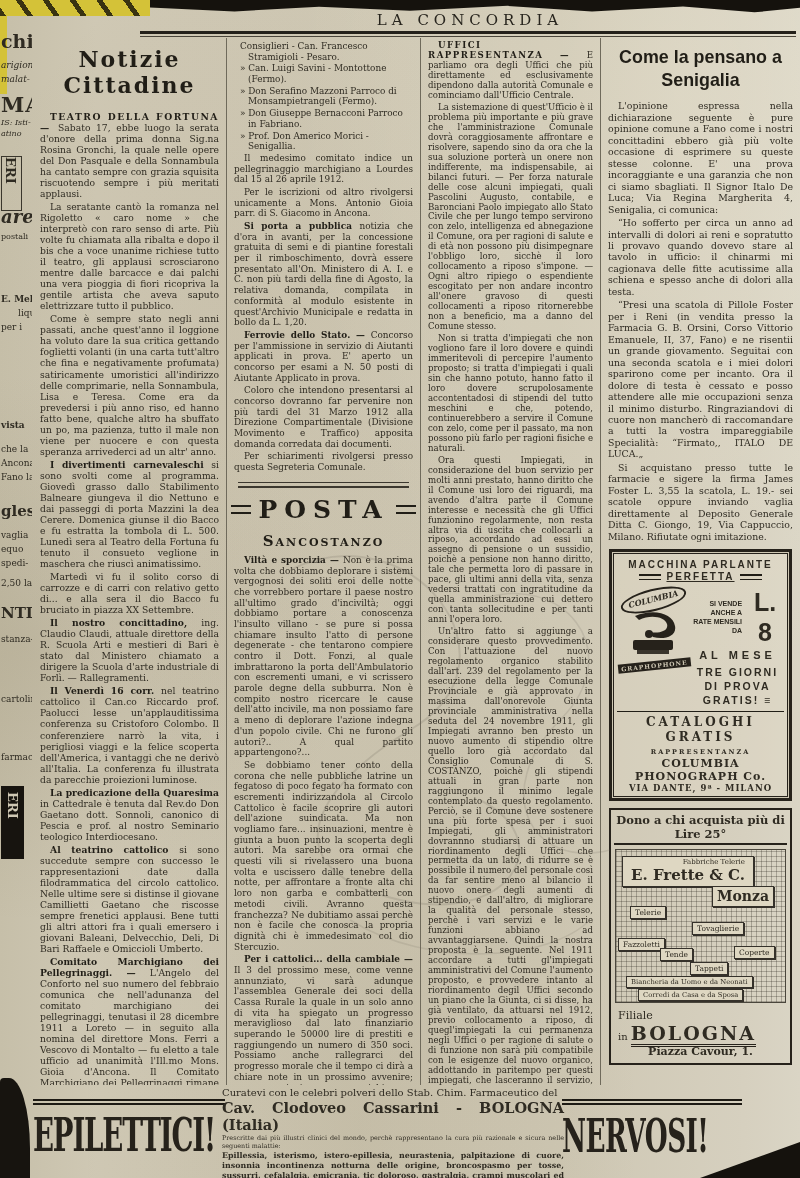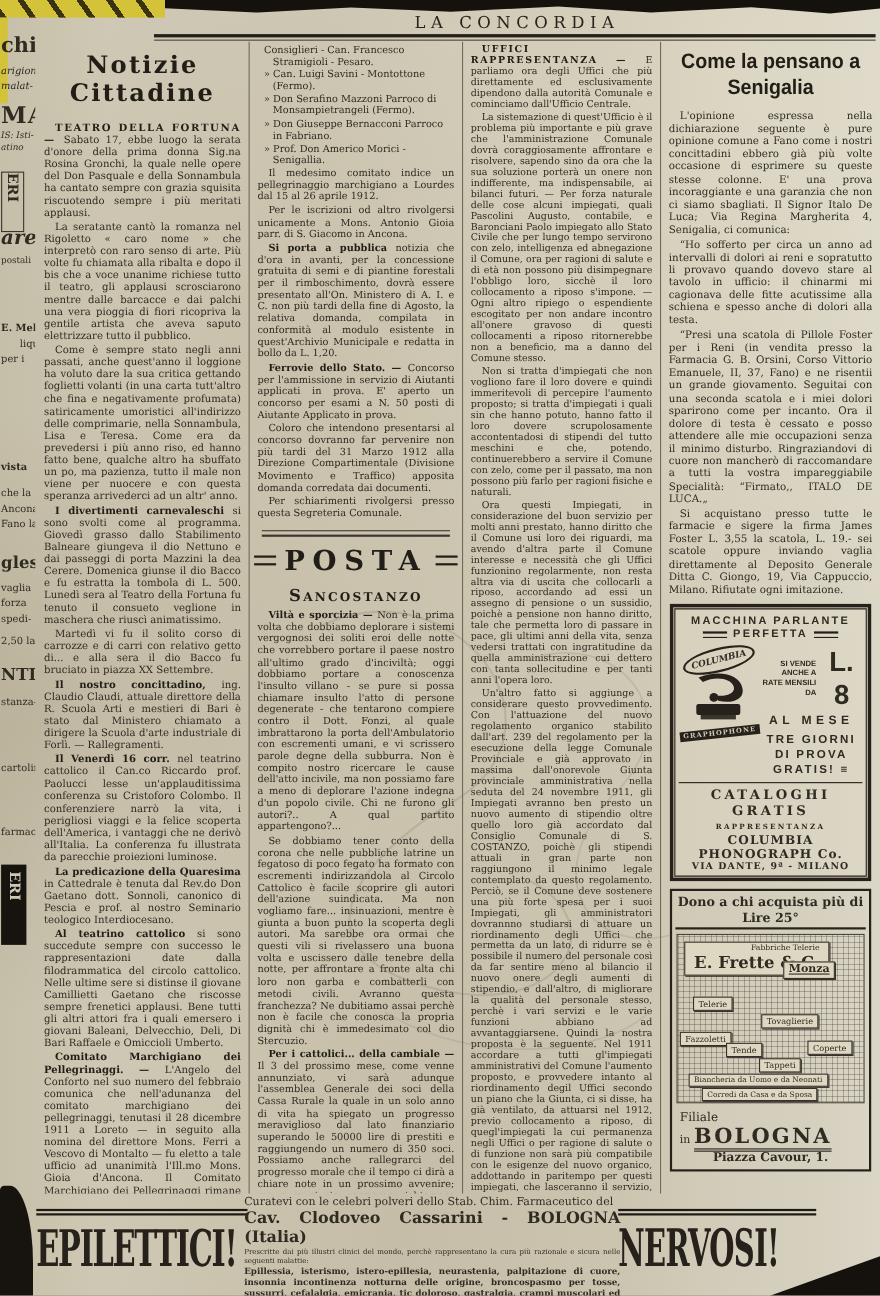--- a/index.html
+++ b/index.html
@@ -69,21 +69,21 @@
   .drule{border-top:1px solid #3c382f;border-bottom:2px solid #3c382f;height:3px;margin:9px 4px 7px;}
   .posta{display:flex;align-items:center;justify-content:center;gap:7px;margin:4px 0 7px;}
   .posta .bars{flex:0 0 20px;border-top:2px solid #211e17;border-bottom:2px solid #211e17;height:5px;}
   .posta .word{font-size:25px;font-weight:bold;letter-spacing:7px;color:#211e17;}
   .sanc-title{text-align:center;font-variant:small-caps;font-weight:bold;font-size:15px;letter-spacing:2px;margin:2px 0 5px;color:#211e17;}
   .headline{font-family:"Liberation Sans",sans-serif;font-weight:bold;font-size:19px;text-align:center;margin:4px 0 9px;color:#211e17;transform:scaleX(.94);}
   
   .cadbox{border:3px solid #26221b;box-shadow:0 0 0 1px #cfc8b4 inset,0 0 0 2px #26221b inset;margin:7px 1px;padding:6px 5px 4px;background:rgba(230,224,205,.25);}
   .cname{font-family:"Liberation Sans",sans-serif;font-weight:bold;font-size:22px;text-align:center;letter-spacing:1px;color:#211e17;}
   .csub{text-align:center;font-size:10px;font-weight:bold;letter-spacing:2px;font-family:"Liberation Sans",sans-serif;margin-top:1px;}
-  .csub2{display:flex;align-items:center;justify-content:center;gap:5px;font-size:10px;font-weight:bold;letter-spacing:2px;font-family:"Liberation Sans",sans-serif;}
+  .csub2{display:flex;align-items:center;justify-content:center;gap:5px;font-size:10px;font-weight:bold;letter-spacing:2px;font-family:"Liberation Sans",sans-serif;text-decoration:underline;}
   .csub2 .bars{flex:0 0 22px;border-top:2px solid #211e17;border-bottom:1px solid #211e17;height:3px;}
   .cmid{display:flex;margin-top:3px;}
   .clogo{width:74px;text-align:center;}
   .cbadge{display:inline-block;border:2px solid #26221b;border-radius:50%;padding:4px 6px;font-size:8px;font-weight:bold;font-style:italic;transform:rotate(-14deg);margin-top:2px;}
   .cbanner{display:inline-block;background:#26221b;color:#cfc8b4;font-size:6px;font-weight:bold;padding:1px 3px;letter-spacing:1px;transform:rotate(-6deg);}
   .cright{flex:1;text-align:center;font-family:"Liberation Sans",sans-serif;}
   .crate{display:flex;align-items:center;justify-content:center;gap:4px;}
   .crate .small{width:58px;font-size:7px;font-weight:bold;text-align:right;line-height:1.3;}
   .crate .big{font-size:25px;font-weight:bold;}
   .cmese{font-size:11px;font-weight:bold;letter-spacing:4px;margin:1px 0 3px;}
@@ -95,21 +95,21 @@
   
   .fbox{border:2px solid #26221b;margin:5px 1px;padding:3px;}
   .fpromo{font-weight:bold;font-size:11.5px;text-align:center;border-bottom:2px solid #26221b;padding-bottom:2px;}
   .loom{position:relative;height:152px;margin:4px 1px;border:1px solid #4a463c;
     background-image:repeating-linear-gradient(0deg,rgba(40,36,28,.28) 0 1px,transparent 1px 5px),
       repeating-linear-gradient(90deg,rgba(40,36,28,.28) 0 1px,transparent 1px 5px);}
   .tag{position:absolute;background:#ded7c2;border:1px solid #35312a;font-size:7.5px;padding:1px 4px;box-shadow:1px 1px 0 #35312a;white-space:nowrap;}
   .brandtag{position:absolute;left:6px;top:6px;background:#ded7c2;border:1px solid #35312a;box-shadow:1px 1px 0 #35312a;padding:1px 8px;text-align:right;}
   .brandtag .bt1{font-size:7px;}
   .brandtag .bt2{font-size:15px;font-weight:bold;}
-  .monza{left:96px;top:24px;font-size:10px;font-weight:bold;text-decoration:underline;}
+  .monza{left:96px;top:36px;font-size:14px;font-weight:bold;}
   .t0{left:14px;top:56px;}  .t1{left:76px;top:72px;}
   .t2{left:2px;top:88px;}   .t3{left:44px;top:98px;}
   .t4{left:118px;top:96px;} .t5{left:74px;top:112px;}
   .t6{left:10px;top:126px;font-size:6.8px;}
   .t7{left:22px;top:139px;font-size:6.8px;}
   .filrow{padding:2px 4px 1px;}
   .fil1{font-size:11px;}
   .fil2{font-size:10px;}
   .fil2 .bol{font-size:19px;font-weight:bold;letter-spacing:2px;border-bottom:3px double #26221b;}
   .fil3{font-size:11px;font-weight:bold;text-align:center;}
@@ -152,21 +152,21 @@
     <span class="f8">postali</span>
     <span class="f9">E. Melai</span>
     <span class="f10">liquo-</span>
     <span class="f11">per i</span>
     <span class="f12">vista</span>
     <span class="f13">che la</span>
     <span class="f14">Ancona</span>
     <span class="f15">Fano la</span>
     <span class="f16">glesi</span>
     <span class="f17">vaglia</span>
-    <span class="f18">forza</span>
+    <span class="f18">equo</span>
     <span class="f19">spedi-</span>
     <span class="f20">2,50 la</span>
     <span class="f21">NTI</span>
     <span class="f22">stanza-</span>
     <span class="f23">cartolina</span>
     <span class="f24">farmacia</span>
     <span class="f25">ERI</span>
   </div>
 
   <div class="cols">

